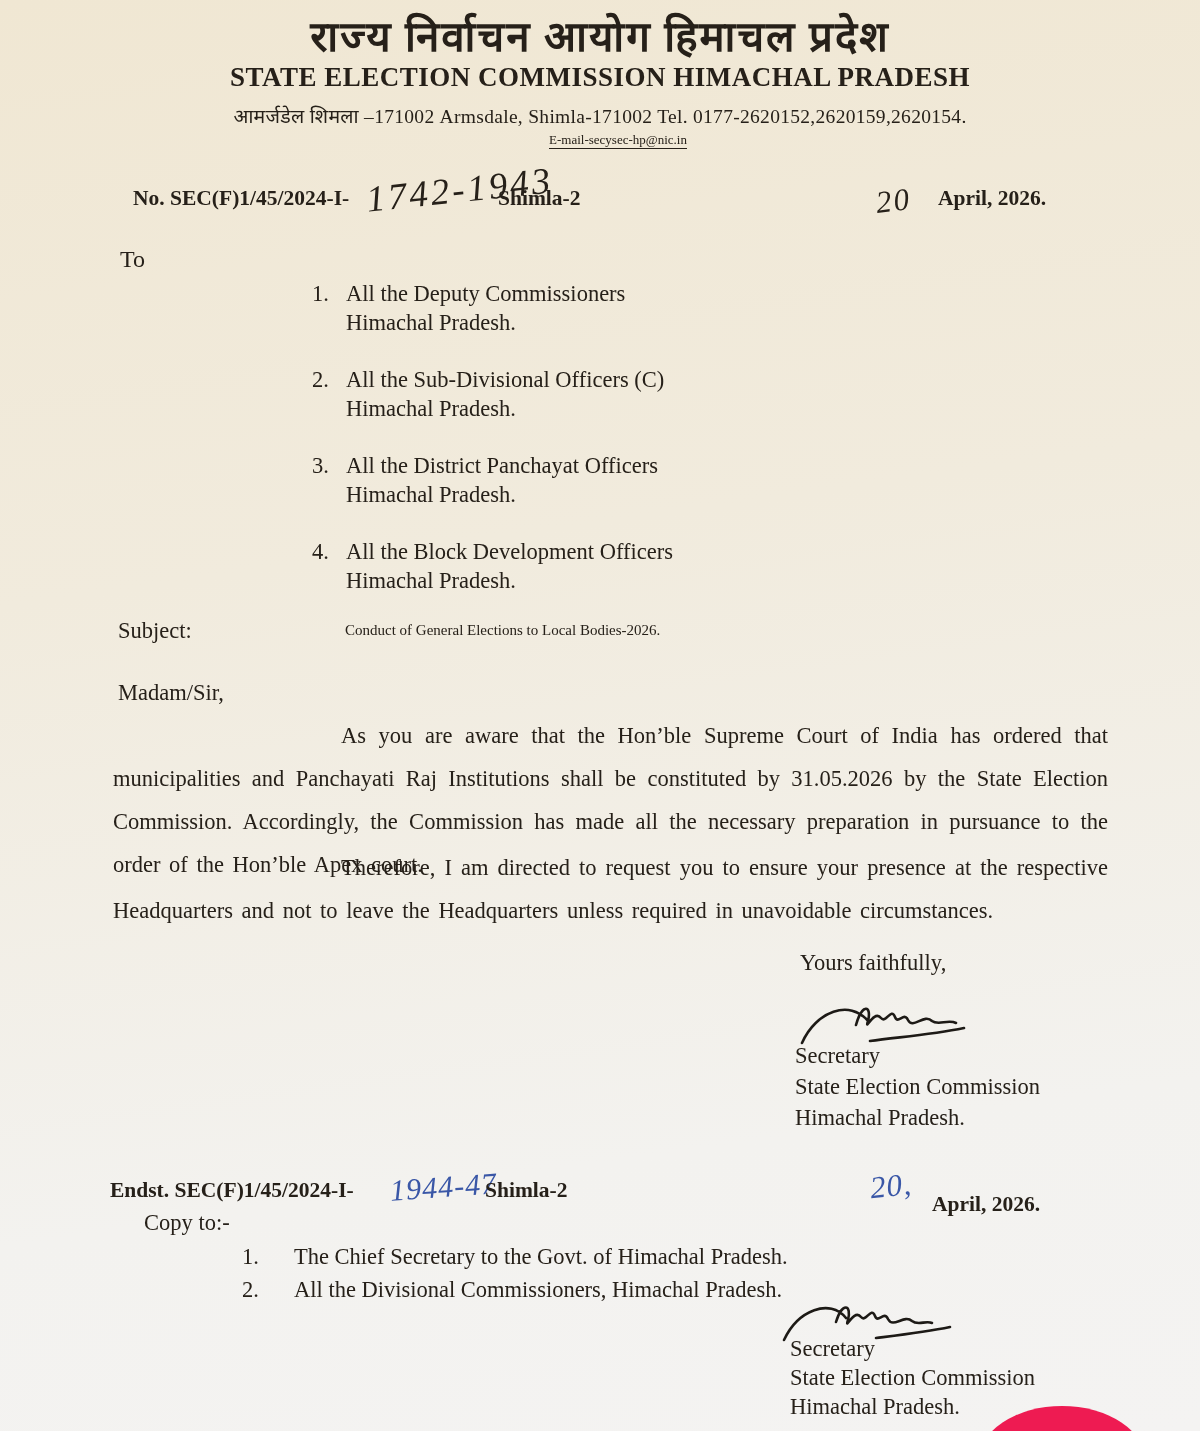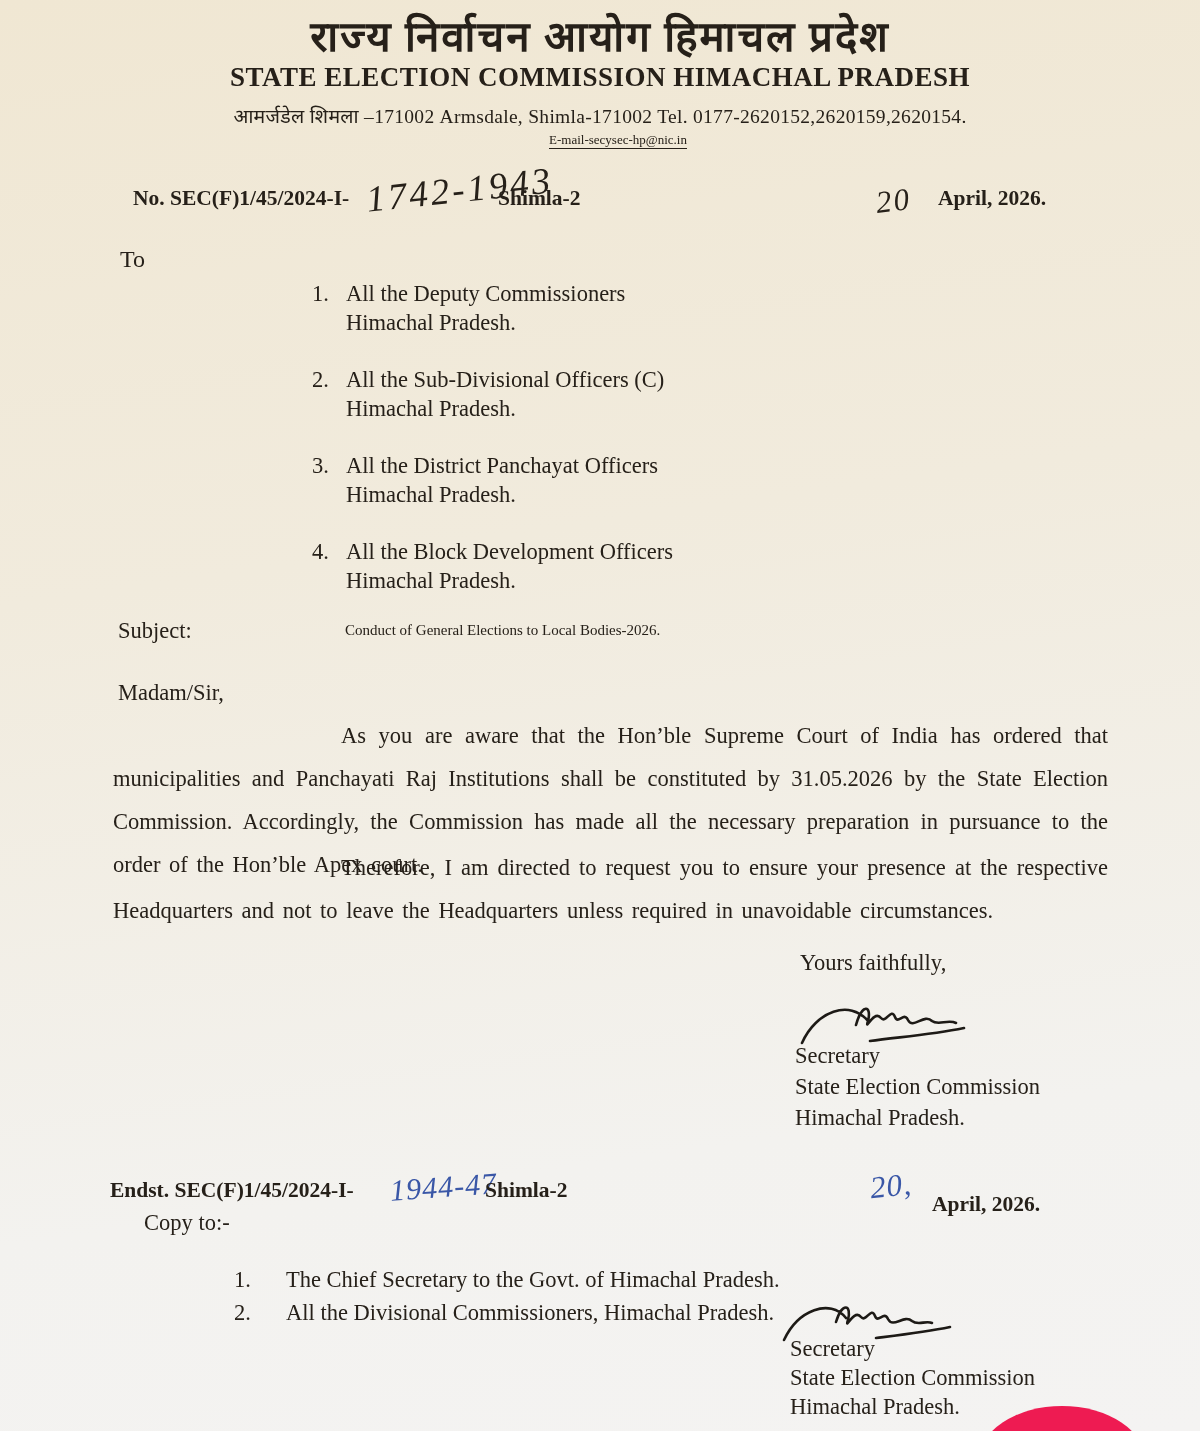--- a/index.html
+++ b/index.html
@@ -92,21 +92,21 @@
     left:390px;top:1170px;font-size:30px;color:var(--blue-ink);
     transform:rotate(-4deg);letter-spacing:1px;
   }
   .hand-day-endst{
     left:870px;top:1168px;font-size:31px;color:var(--blue-ink);
     transform:rotate(-6deg);letter-spacing:1px;
   }
   .date-endst{left:932px;top:1192px;font-size:21.5px;}
   .copy-label{left:108px;top:1210px;font-size:22.5px;margin-left:36px;}
 
-  .copy-item{left:234px;font-size:22.5px;margin-top:23px;}
+  .copy-item{left:242px;font-size:22.5px;}
   .copy-item .num{display:inline-block;width:52px;}
   .copy-1{top:1244px;}
   .copy-2{top:1277px;}
 
   .sig-2{left:780px;top:1296px;}
   .sig-block-2{left:790px;top:1334px;font-size:22.5px;line-height:29px;}
 
   .red-dot{
     left:978px;top:1406px;width:168px;height:112px;
     background:var(--red-dot);border-radius:50%;

